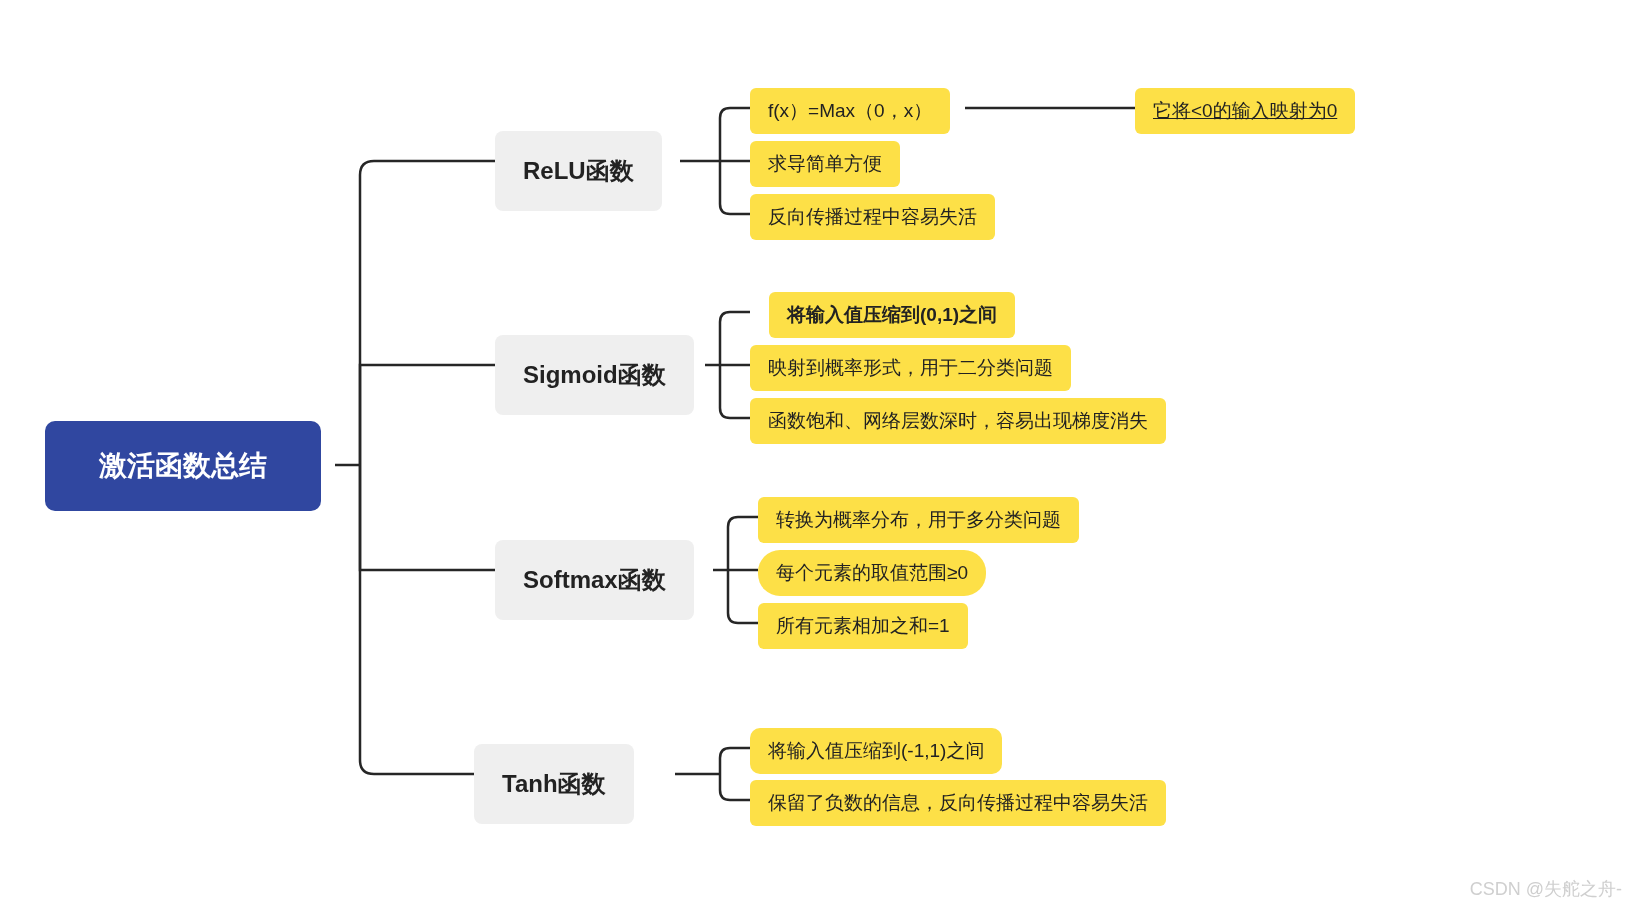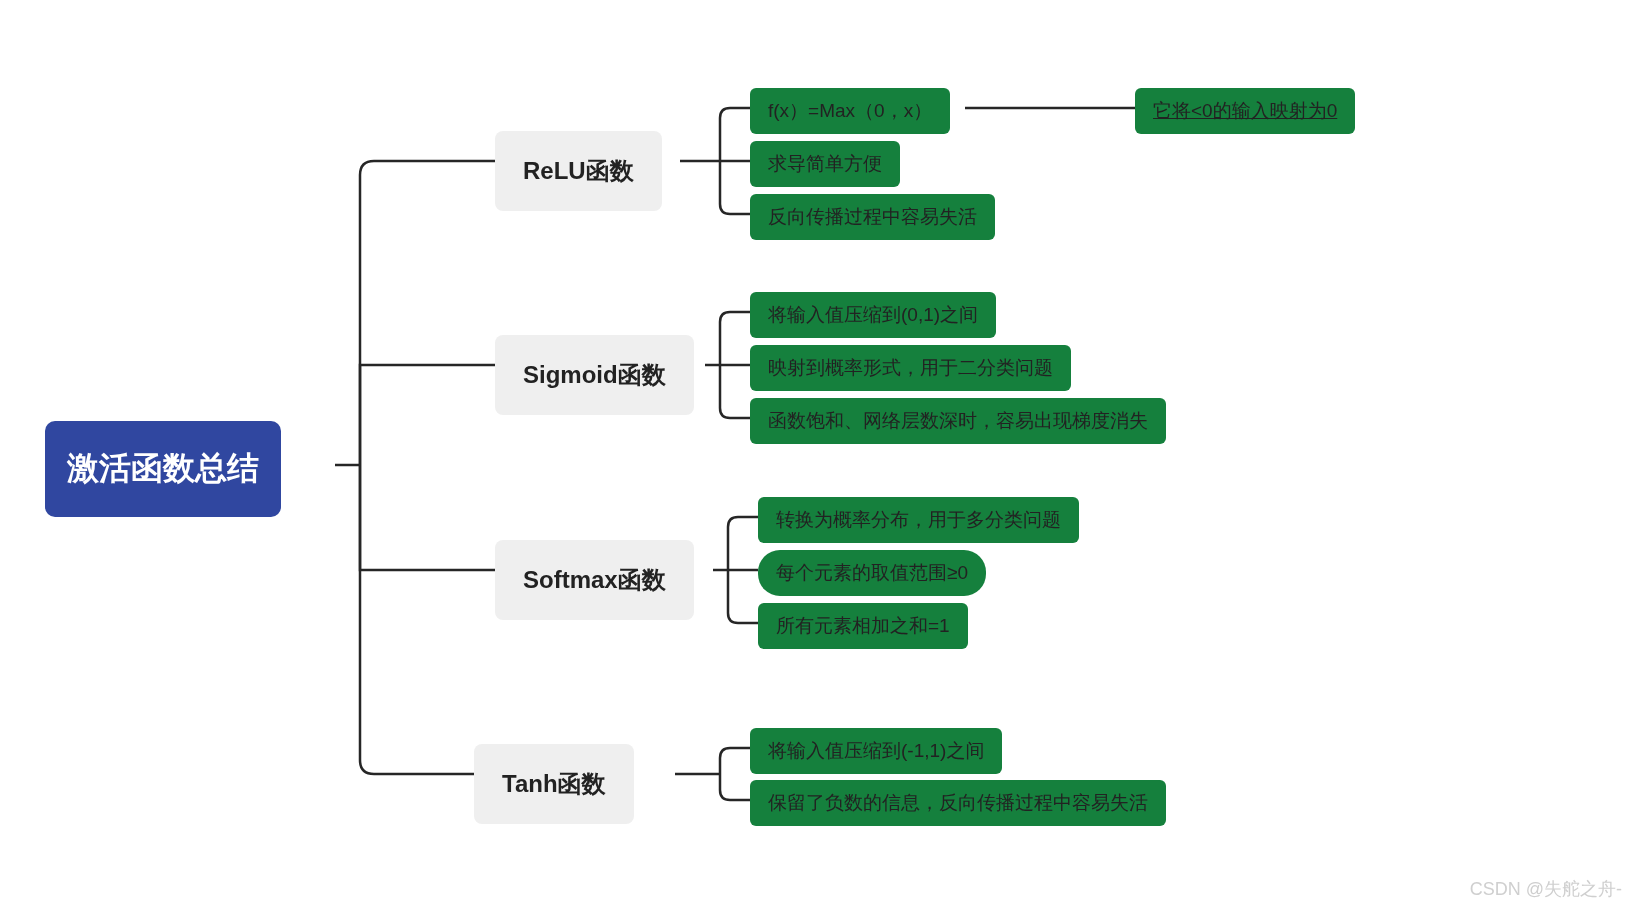--- a/index.html
+++ b/index.html
@@ -12,37 +12,37 @@
     position: relative;
     overflow: hidden;
   }
   .node {
     position: absolute;
     box-sizing: border-box;
   }
   .root {
     background: #3047a0;
     color: #ffffff;
-    font-size: 32px;
+    font-size: 28px;
     font-weight: 700;
-    padding: 26px 22px;
+    padding: 26px 54px;
     border-radius: 10px;
     white-space: nowrap;
   }
   .branch {
     background: #efefef;
     color: #222222;
     font-size: 24px;
     font-weight: 700;
     padding: 24px 28px;
     border-radius: 8px;
     white-space: nowrap;
   }
   .leaf {
-    background: #15803d;
+    background: #fde047;
     color: #222222;
     font-size: 19px;
     font-weight: 400;
     padding: 10px 18px;
     border-radius: 6px;
     white-space: nowrap;
   }
   svg.connectors {
     position: absolute;
     top: 0;
@@ -107,28 +107,28 @@
 <div class="node branch" style="left:495px; top:131px;">ReLU函数</div>
 
 <div class="node leaf" style="left:750px; top:88px;">f(x）=Max（0，x）</div>
 <div class="node leaf" style="left:750px; top:141px;">求导简单方便</div>
 <div class="node leaf" style="left:750px; top:194px;">反向传播过程中容易失活</div>
 
 <div class="node leaf" style="left:1135px; top:88px;text-decoration:underline;">它将&lt;0的输入映射为0</div>
 
 <div class="node branch" style="left:495px; top:335px;">Sigmoid函数</div>
 
-<div class="node leaf" style="left:750px; top:292px;">将输入值压缩到(0,1)之间</div>
+<div class="node leaf" style="left:769px; top:292px;font-weight:bold;">将输入值压缩到(0,1)之间</div>
 <div class="node leaf" style="left:750px; top:345px;">映射到概率形式，用于二分类问题</div>
 <div class="node leaf" style="left:750px; top:398px;">函数饱和、网络层数深时，容易出现梯度消失</div>
 
 <div class="node branch" style="left:495px; top:540px;">Softmax函数</div>
 
 <div class="node leaf" style="left:758px; top:497px;text-align:right;">转换为概率分布，用于多分类问题</div>
 <div class="node leaf" style="left:758px; top:550px;border-radius:22px;">每个元素的取值范围≥0</div>
 <div class="node leaf" style="left:758px; top:603px;">所有元素相加之和=1</div>
 
 <div class="node branch" style="left:474px; top:744px;">Tanh函数</div>
 
-<div class="node leaf" style="left:750px; top:728px;">将输入值压缩到(-1,1)之间</div>
+<div class="node leaf" style="left:750px; top:728px;border-radius:10px;">将输入值压缩到(-1,1)之间</div>
 <div class="node leaf" style="left:750px; top:780px;">保留了负数的信息，反向传播过程中容易失活</div>
 
 <div class="watermark">CSDN @失舵之舟-</div>
 
 </body></html>

